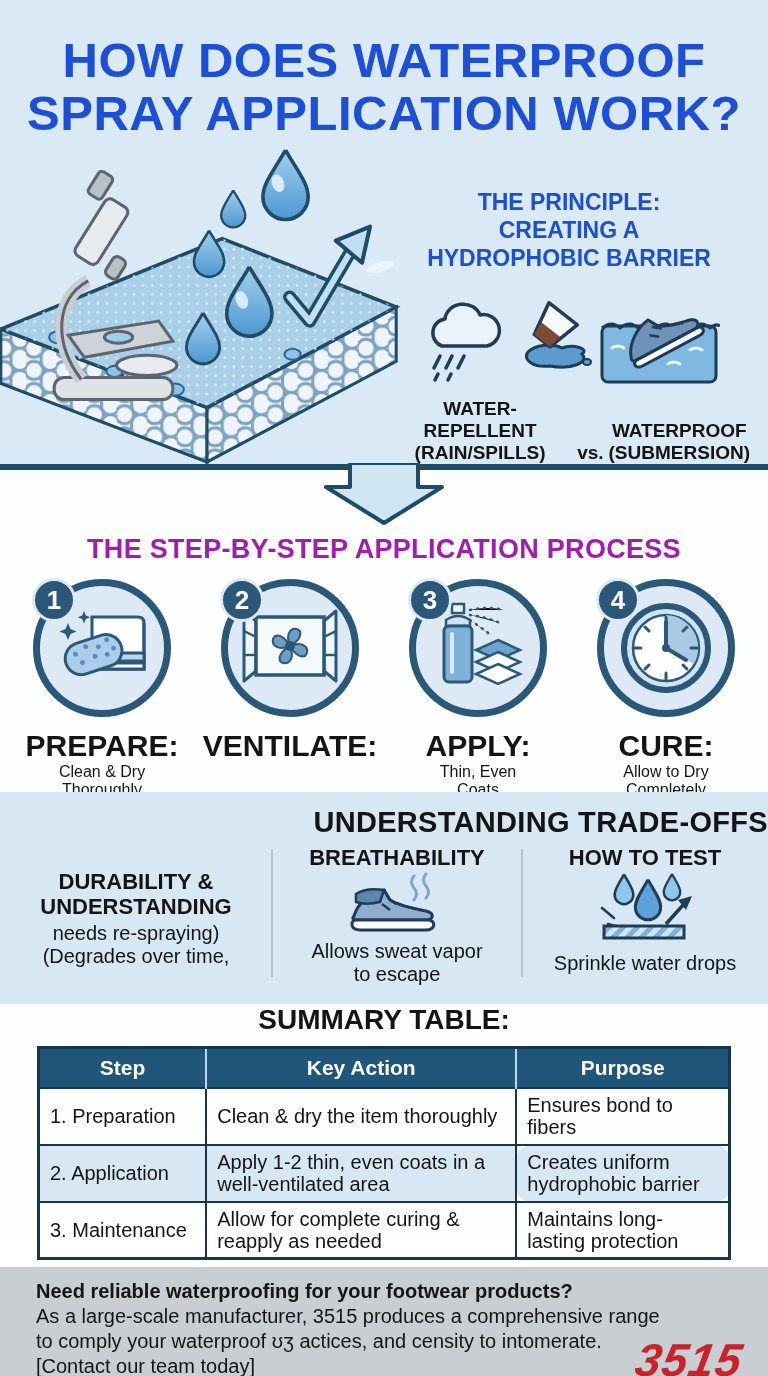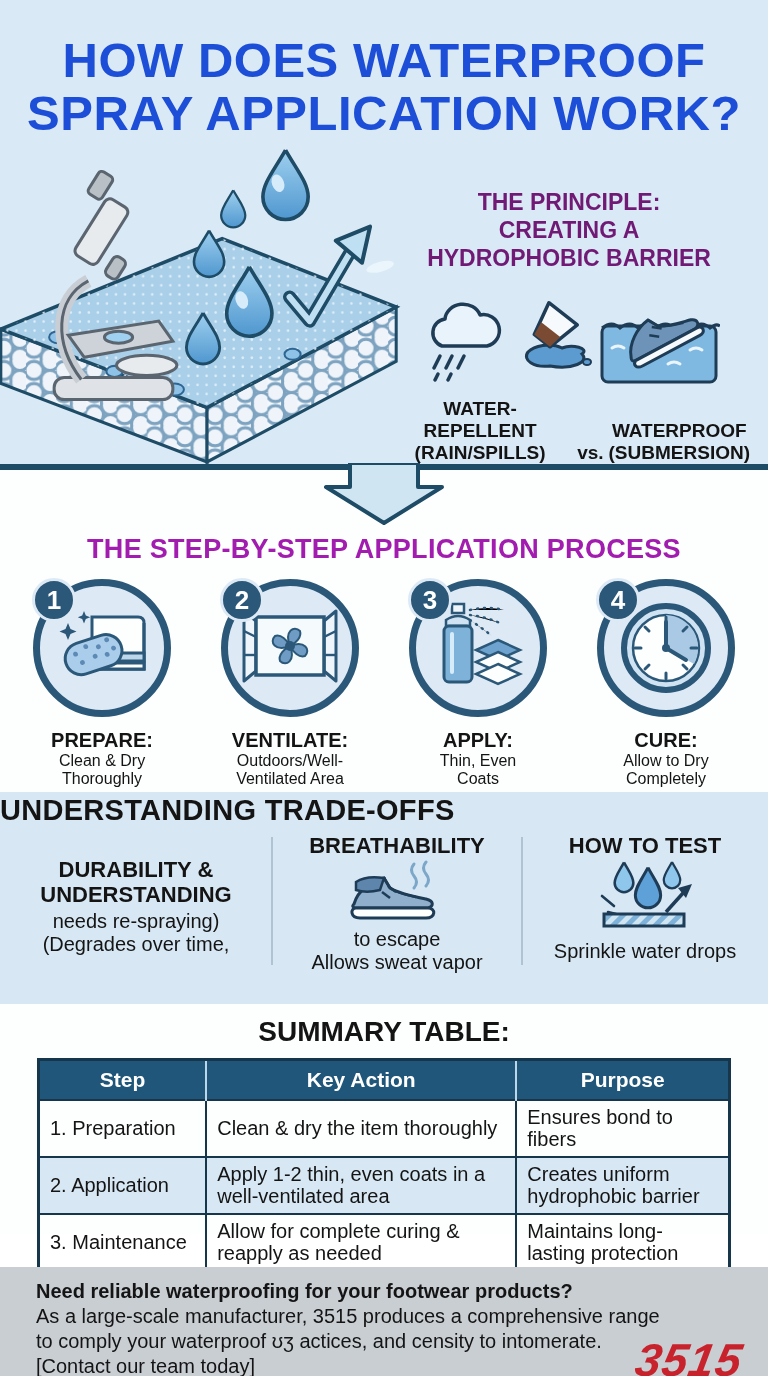--- a/index.html
+++ b/index.html
@@ -5,63 +5,63 @@
   * { margin:0; padding:0; box-sizing:border-box; }
   html,body { width:768px; }
   body { font-family:"Liberation Sans","DejaVu Sans",sans-serif; background:#fff; }
   #page { position:relative; width:768px; height:1376px; overflow:hidden; background:#fff; }
 
   
   .hero { position:relative; width:768px; height:470px; background:#d9e9f5; border-bottom:6px solid #1e4b66; }
   .hero-title { padding-top:34px; text-align:center; color:#1d4ed8; font-weight:800; font-size:49px; line-height:1.08; letter-spacing:0.5px; }
   .hero-illustration { position:absolute; left:-8px; top:138px; width:410px; height:332px; }
   .hero-right { position:absolute; left:388px; top:188px; width:362px; }
-  .principle-heading { text-align:center; color:#701a75; font-weight:800; font-size:23px; line-height:1.22; }
+  .principle-heading { text-align:center; color:#1d4ed8; font-weight:800; font-size:23px; line-height:1.22; }
   .compare-icons { display:flex; justify-content:center; align-items:flex-end; gap:4px; margin-top:28px; height:86px; }
   .compare-labels { display:flex; justify-content:center; align-items:flex-end; margin-top:12px; color:#141414; font-weight:800; font-size:19px; line-height:1.15; }
   .compare-col { text-align:center; }
   .vs-text { margin:0 5px; }
 
   
   .down-arrow { position:absolute; left:324px; top:463px; z-index:5; }
 
   
   .steps { position:relative; width:768px; height:322px; background:#fdfefe; }
   .steps-heading { padding-top:64px; text-align:center; color:#a21caf; font-weight:800; font-size:27px; letter-spacing:0.3px; }
   .steps-grid { display:grid; grid-template-columns:repeat(4,1fr); margin-top:14px; padding:0 8px; }
   .step { display:flex; flex-direction:column; align-items:center; }
   .step-circle { position:relative; width:138px; height:138px; border-radius:50%; background:#ddeaf6; border:7px solid #2b5878; display:flex; align-items:center; justify-content:center; }
   .step-badge { position:absolute; left:-8px; top:-8px; width:44px; height:44px; border-radius:50%; background:#2b5878; color:#fff; font-weight:800; font-size:26px; display:flex; align-items:center; justify-content:center; border:3px solid #ddeaf6; }
-  .step-title { margin-top:12px; font-weight:800; font-size:20px; color:#141414; }
+  .step-title { margin-top:12px; font-weight:800; font-size:30px; color:#141414; }
   .step-desc { font-size:16px; color:#141414; text-align:center; line-height:1.15; }
 
   
   .tradeoffs { position:relative; width:768px; height:212px; background:#d7e8f4; }
-  .tradeoffs-heading { padding-top:2px; text-align:left; color:#141414; font-weight:800; font-size:29px; letter-spacing:0.3px; }
+  .tradeoffs-heading { padding-top:14px; text-align:right; color:#141414; font-weight:800; font-size:29px; letter-spacing:0.3px; }
   .tradeoffs-cols { position:relative; display:flex; margin-top:6px; height:150px; }
   .to-col { text-align:center; color:#141414; }
   .to-col1 { width:272px; padding-top:24px; }
   .to-col2 { width:250px; }
   .to-col3 { width:246px; }
   .to-divider { position:absolute; top:4px; width:2px; height:128px; background:#afc3d3; }
   .to-title { font-weight:800; font-size:22px; line-height:1.15; }
   .to-caption { font-size:20px; line-height:1.15; margin-top:2px; }
   .to-icon { margin-top:2px; }
 
   
   .summary { position:relative; width:768px; height:230px; background:#fdfefe; }
-  .summary-heading { padding-top:12px; text-align:center; color:#141414; font-weight:800; font-size:28px; }
+  .summary-heading { text-align:center; color:#141414; font-weight:800; font-size:28px; }
   table.summary-table { border-collapse:collapse; margin:10px auto 0 auto; width:694px; border:3px solid #16364b; font-size:20px; color:#141414; }
   .summary-table th { background:#1f567a; color:#fff; font-weight:800; font-size:21px; padding:7px 0; border-left:2px solid #bcd7ea; }
   .summary-table th:first-child { border-left:none; }
   .summary-table td { border:2px solid #16364b; padding:5px 10px; line-height:1.12; }
   .summary-table tr.alt { background:#d7e8f4; }
   .summary-table td.c1 { width:168px; }
   .summary-table td.c2 { width:312px; }
-  .summary-table td.c3 { width:214px; }
+  .summary-table td.c3 { width:214px;border-radius:15px; }
 
   
   .footer { position:relative; width:768px; height:136px; background:#c9ced3; padding:12px 0 0 36px; color:#141414;margin-top:33px; }
   .footer-line { font-size:20px; line-height:25px; }
   .footer-line.bold { font-weight:800; }
   .footer-website-name { font-weight:800; }
   .footer-logo { position:absolute; right:26px; bottom:16px; color:#c8232c; font-weight:900; font-style:italic; font-size:46px; letter-spacing:1px; transform:skewX(-10deg); font-family:"Liberation Sans",sans-serif; }
 </style>
 </head>
 <body>
@@ -264,24 +264,20 @@
             <g fill="#6e9cc4" stroke="#2b5878" stroke-width="2">
               <path d="M48,43 C42,28 52,22 58,28 C60,34 54,40 48,43 z"></path>
               <path d="M48,43 C63,37 69,47 63,53 C57,55 51,49 48,43 z"></path>
               <path d="M48,43 C54,58 44,64 38,58 C36,52 42,46 48,43 z"></path>
               <path d="M48,43 C33,49 27,39 33,33 C39,31 45,37 48,43 z"></path>
             </g>
             <circle cx="48" cy="43" r="5" fill="#2b5878"></circle>
           </svg>
         </div>
         <div class="step-title">VENTILATE:</div>
-        <div class="step-desc">
-          <div>Outdoors/Well-</div>
-          <div>Ventilated Area</div>
-        </div>
       </div>
 
       <div class="step">
         <div class="step-circle">
           <div class="step-badge">3</div>
           <svg width="96" height="92" viewBox="0 0 96 92">
             <rect x="22" y="2" width="12" height="9" fill="#eef5fb" stroke="#2b5878" stroke-width="2.5"></rect>
             <path d="M16,18 Q28,10 40,18 L40,24 L16,24 z" fill="#cfe3f2" stroke="#2b5878" stroke-width="2.5"></path>
             <rect x="14" y="24" width="28" height="56" rx="5" fill="#7fb2d9" stroke="#2b5878" stroke-width="3"></rect>
             <line x1="22" y1="32" x2="22" y2="70" stroke="#d6ecfa" stroke-width="4" stroke-linecap="round"></line>
@@ -363,22 +359,22 @@
           <path d="M12,44 C16,30 30,20 42,18 L48,28 C58,34 74,37 84,39 C92,41 92,46 86,48 L16,48 C10,48 10,46 12,44 z" fill="#8fafcd" stroke="#1e3c56" stroke-width="3"></path>
           <path d="M42,18 L48,28 C54,32 64,35 74,37" fill="none" stroke="#1e3c56" stroke-width="2.5"></path>
           <path d="M14,22 C20,18 30,16 42,18 L38,30 C30,32 20,32 14,30 z" fill="#5e86ad" stroke="#1e3c56" stroke-width="2.5"></path>
           <g stroke="#1e3c56" stroke-width="2.5">
               <line x1="46" y1="26" x2="54" y2="32"></line>
               <line x1="40" y1="32" x2="48" y2="38"></line>
             </g>
           <path d="M14,48 L86,48 C94,48 94,58 84,58 L18,58 C8,58 8,48 14,48 z" fill="#fdfefe" stroke="#1e3c56" stroke-width="3"></path>
         </svg>
         <div class="to-caption">
+          <div>Allows sweat vapor</div>
           <div>to escape</div>
-          <div>Allows sweat vapor</div>
         </div>
       </div>
 
       <div class="to-col to-col3">
         <div class="to-title">HOW TO TEST</div>
         <svg class="to-icon" width="110" height="74" viewBox="0 0 110 74">
           <defs>
             <pattern id="hatch" width="10" height="10" patternUnits="userSpaceOnUse" patternTransform="rotate(45)">
               <rect width="10" height="10" fill="#cfe5f2"></rect>
                 <rect width="5" height="10" fill="#7fb2d9"></rect>

